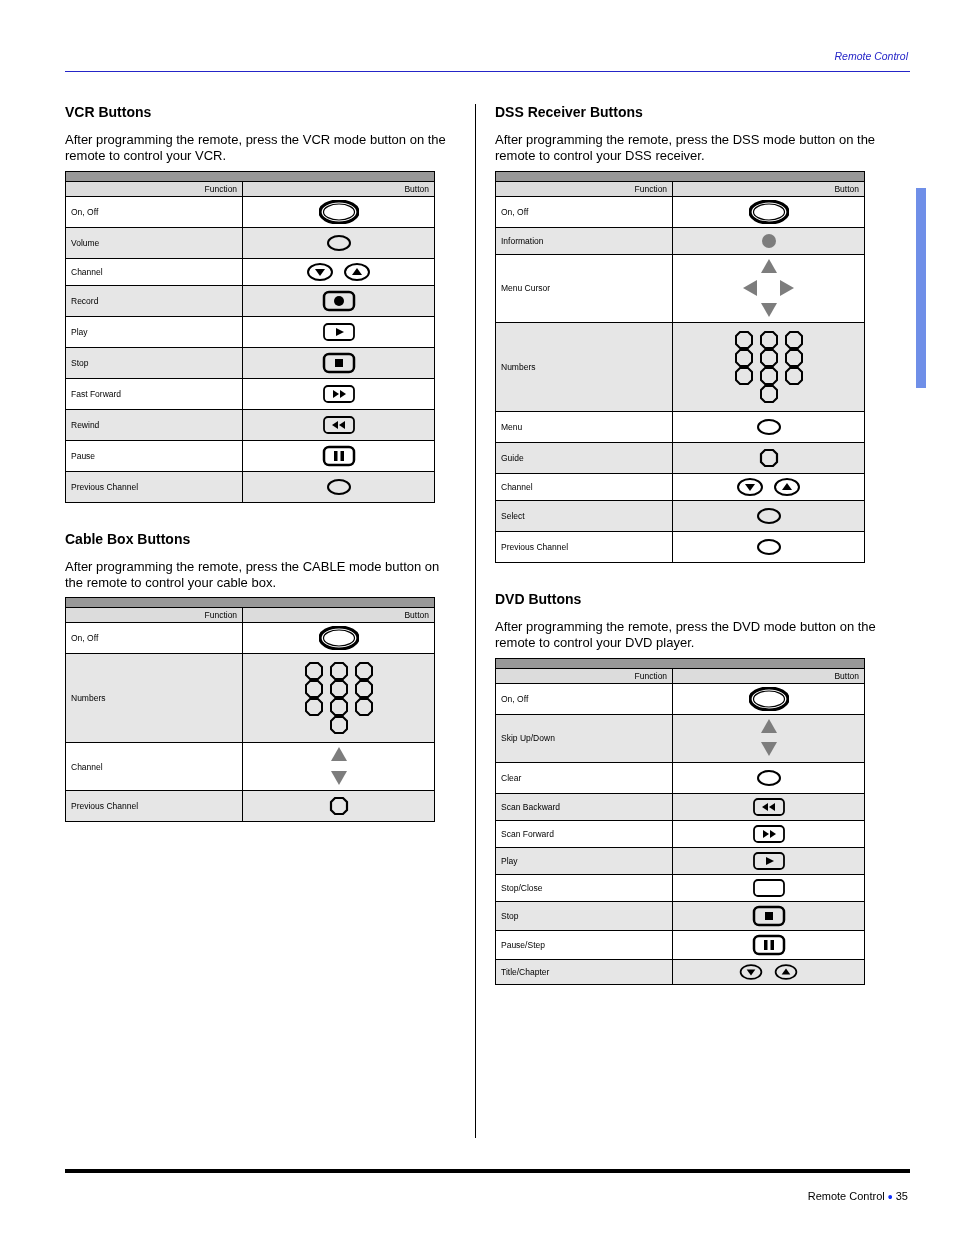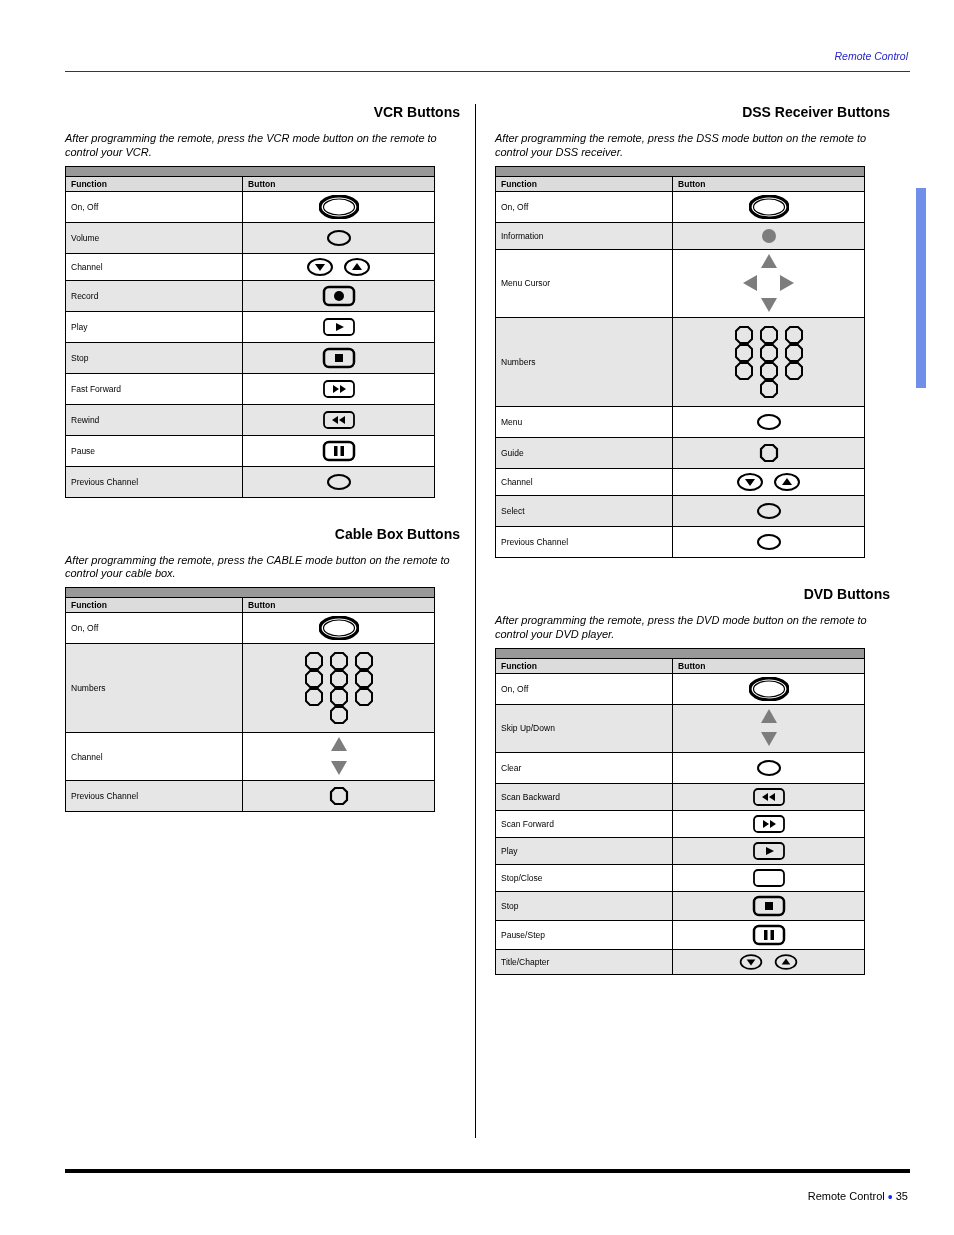--- a/index.html
+++ b/index.html
@@ -41,49 +41,47 @@
     position: absolute;
     top: 0;
     bottom: 22px;
     left: 410px;
     border-left: 1.3px solid #000;
   }
   .section-title {
     font-weight: bold;
     font-size: 14px;
     margin-bottom: 12px;
-    text-align: right;
   }
   .subtitle {
-    font-size: 11px;
+    font-size: 13px;
     margin-bottom: 6px;
     line-height: 1.25;
-    font-style: italic;
   }
   .tbl {
     border: 1.2px solid #000;
     border-collapse: collapse;
     width: 370px;
     font-size: 8.5px;
   }
   .tbl th, .tbl td {
     border: 1.2px solid #000;
     padding: 2px 5px;
     vertical-align: middle;
   }
   .tbl thead tr.bar th {
     background: #989898;
     height: 10px;
     padding: 0;
     border-bottom: none;
   }
   .tbl thead tr.hdr th {
     background: #dcdcdc;
-    font-weight: bold;
-    text-align: left;
+    font-weight: normal;
+    text-align: right;
     height: 14px;
   }
   .tbl tbody tr:nth-child(odd) td { background: #fff; }
   .tbl tbody tr:nth-child(even) td { background: #e6e6e6; }
   .tbl td.func { width: 48%; }
   .tbl td.btn { text-align: center; }
   .icon { display: inline-block; vertical-align: middle; }
   .btn-row svg { margin: 1px 2px; }
 
   .left-col { position: absolute; left: 0; top: 0; width: 395px; }

